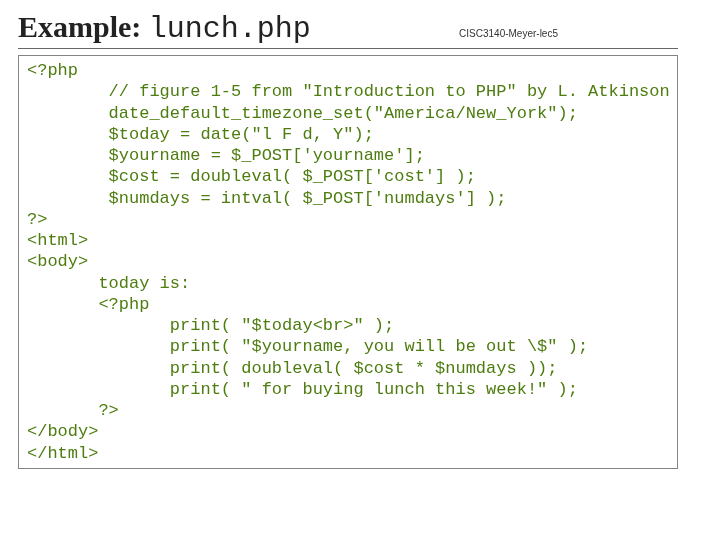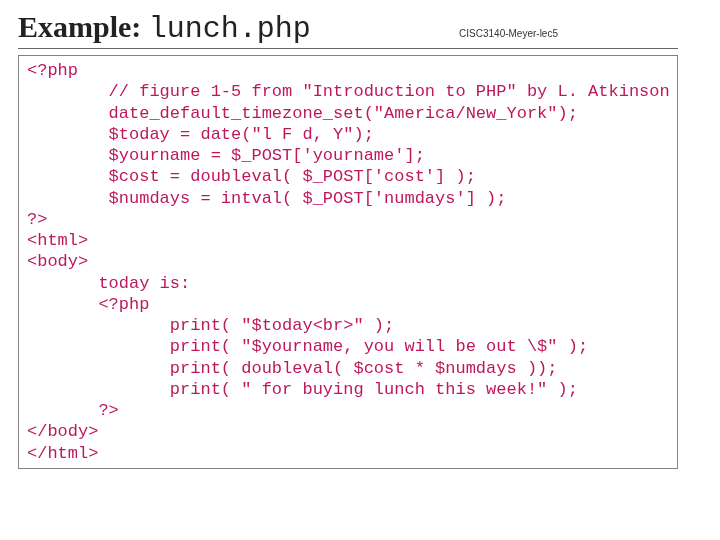--- a/index.html
+++ b/index.html
@@ -50,21 +50,21 @@
     margin: 0 0 6px 0;
   }
   .code-box {
     border: 1px solid #848484;
     box-sizing: border-box;
     width: 100%;
     padding: 4px 8px 4px 8px;
     font-family: "Courier New", Courier, monospace;
     font-size: 17px;
     line-height: 1.25;
-    color: #be185d;
+    color: #4d7c0f;
     white-space: pre;
     overflow: hidden;
   }
 </style>
 </head>
 <body>
 
 <div class="slide">
   <div class="header-row">
     <div class="title">

